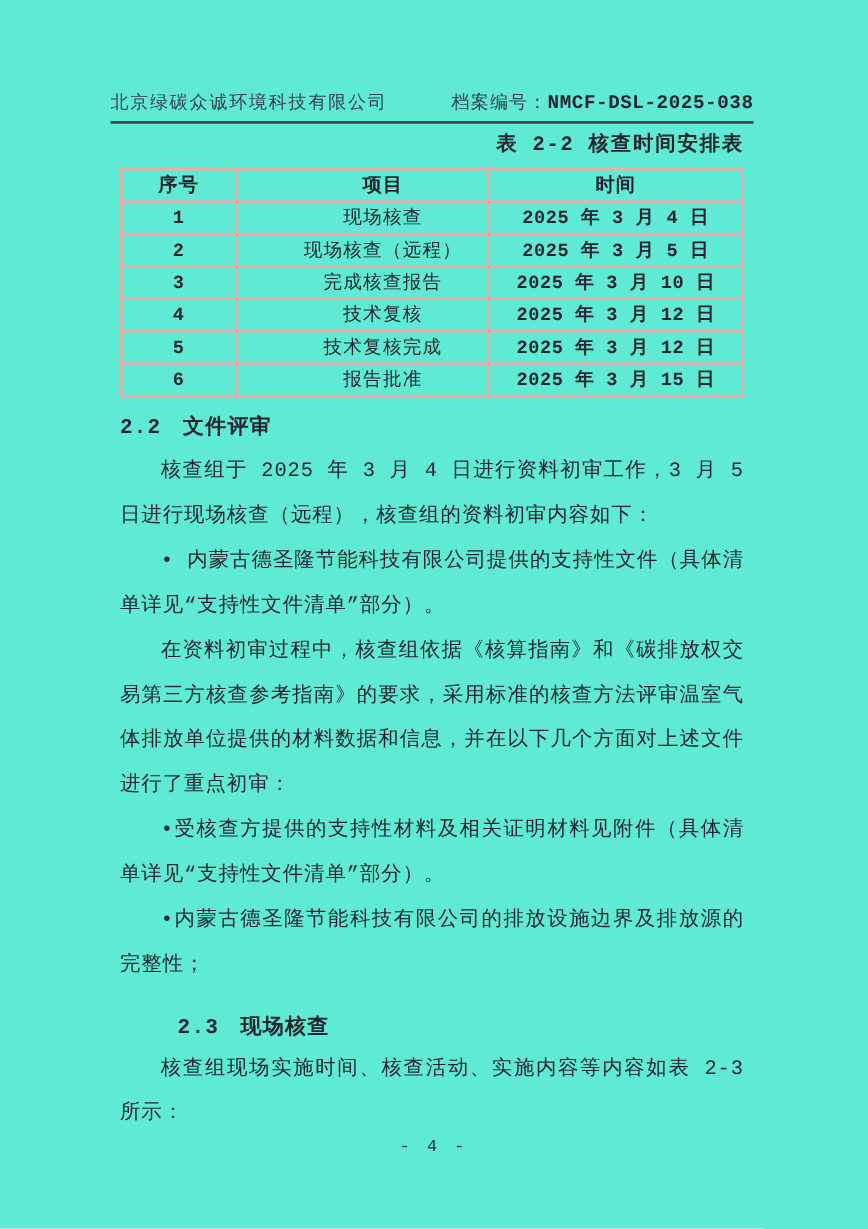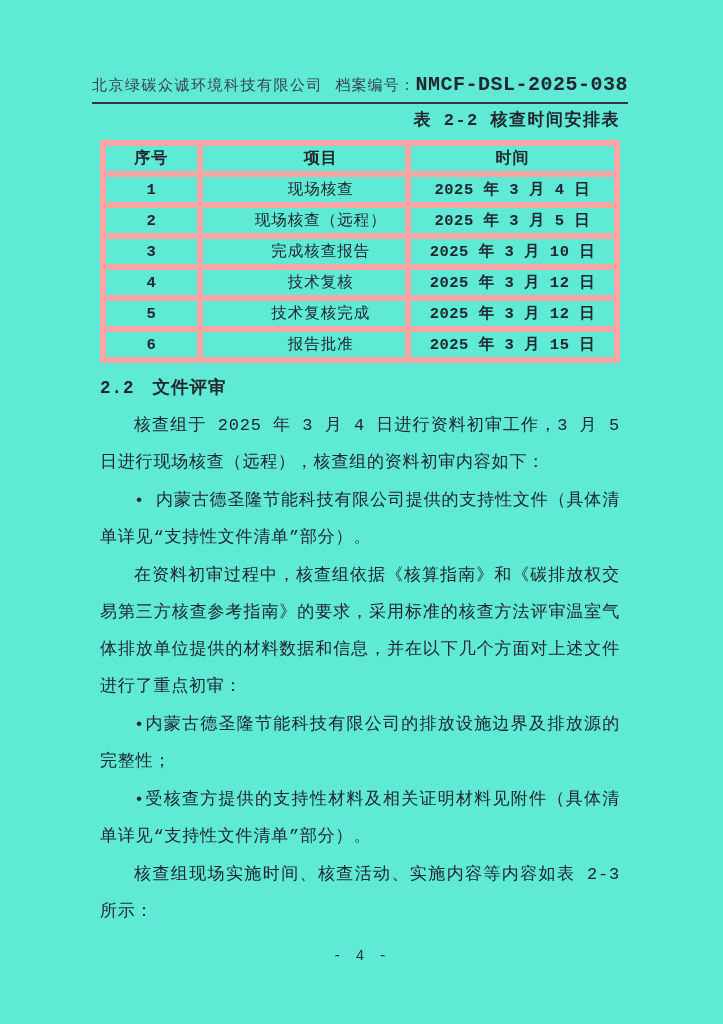--- a/index.html
+++ b/index.html
@@ -10,27 +10,27 @@
   }
   
   .hdr {
     position:absolute; left:92px; top:44px; width:536px;
     display:flex; justify-content:space-between; align-items:baseline;
     border-bottom:2px solid #34363c; padding-bottom:6px;
   }
   .company { font-size:15px; letter-spacing:1.5px; color:#394050; }
   .archive { display:flex; align-items:baseline; }
   .archive-label { font-size:15px; letter-spacing:1px; color:#394050;margin-top:32px; }
-  .archive-num { font-weight:bold; font-size:20px; color:#23262e; letter-spacing:0.5px; }
+  .archive-num { font-weight:bold; font-size:16px; color:#23262e; letter-spacing:0.5px; }
   
   .content { position:absolute; left:100px; top:92px; width:520px; }
   .tbl-title { text-align:right; font-weight:bold; font-size:17px; letter-spacing:1.5px; margin:16px 0 9px; }
   table.schedule { width:100%; border-collapse:collapse; table-layout:fixed; }
   .schedule th, .schedule td {
-    border:6px solid #fca5a5; height:25px; text-align:center;
+    border:2px solid #fca5a5; height:25px; text-align:center;
     font-size:15.5px; padding:0 2px; overflow:hidden; white-space:nowrap;
   }
   .schedule th { font-weight:bold; font-size:16px; letter-spacing:1px; }
   .schedule .c0 { width:19.2%; }
   .schedule .c1 { width:37%;padding-left:36px; }
   .schedule .c2 { width:43.8%; }
   .schedule td.c0, .schedule td.c2 { font-weight:bold; letter-spacing:0.5px; }
   .schedule td.c1 { letter-spacing:1px; }
   
   .sec { font-size:17.5px; font-weight:bold; letter-spacing:1px; margin:12px 0 8px; }
@@ -104,23 +104,26 @@
       </tbody>
     </table>
 
     <h2 class="sec">
       <span class="sec-num">2.2</span><span class="sec-title">文件评审</span>
     </h2>
 
     <p class="para">核查组于 2025 年 3 月 4 日进行资料初审工作，3 月 5 日进行现场核查（远程），核查组的资料初审内容如下：</p>
     <p class="para">• 内蒙古德圣隆节能科技有限公司提供的支持性文件（具体清单详见“支持性文件清单”部分）。</p>
     <p class="para">在资料初审过程中，核查组依据《核算指南》和《碳排放权交易第三方核查参考指南》的要求，采用标准的核查方法评审温室气体排放单位提供的材料数据和信息，并在以下几个方面对上述文件进行了重点初审：</p>
+    <p class="para">•受核查方提供的支持性材料及相关证明材料见附件（具体清单详见“支持性文件清单”部分）。</p>
     <p class="para">•内蒙古德圣隆节能科技有限公司的排放设施边界及排放源的完整性；</p>
-    <p class="para">•受核查方提供的支持性材料及相关证明材料见附件（具体清单详见“支持性文件清单”部分）。</p>
 
+    <h2 class="sec sec-23">
+      <span class="sec-num">2.3</span><span class="sec-title">现场核查</span>
+    </h2>
 
     <p class="para">核查组现场实施时间、核查活动、实施内容等内容如表 2-3 所示：</p>
 
   </main>
 
   <footer class="ftr">
     <span>- 4 -</span>
   </footer>
 
 </div>

